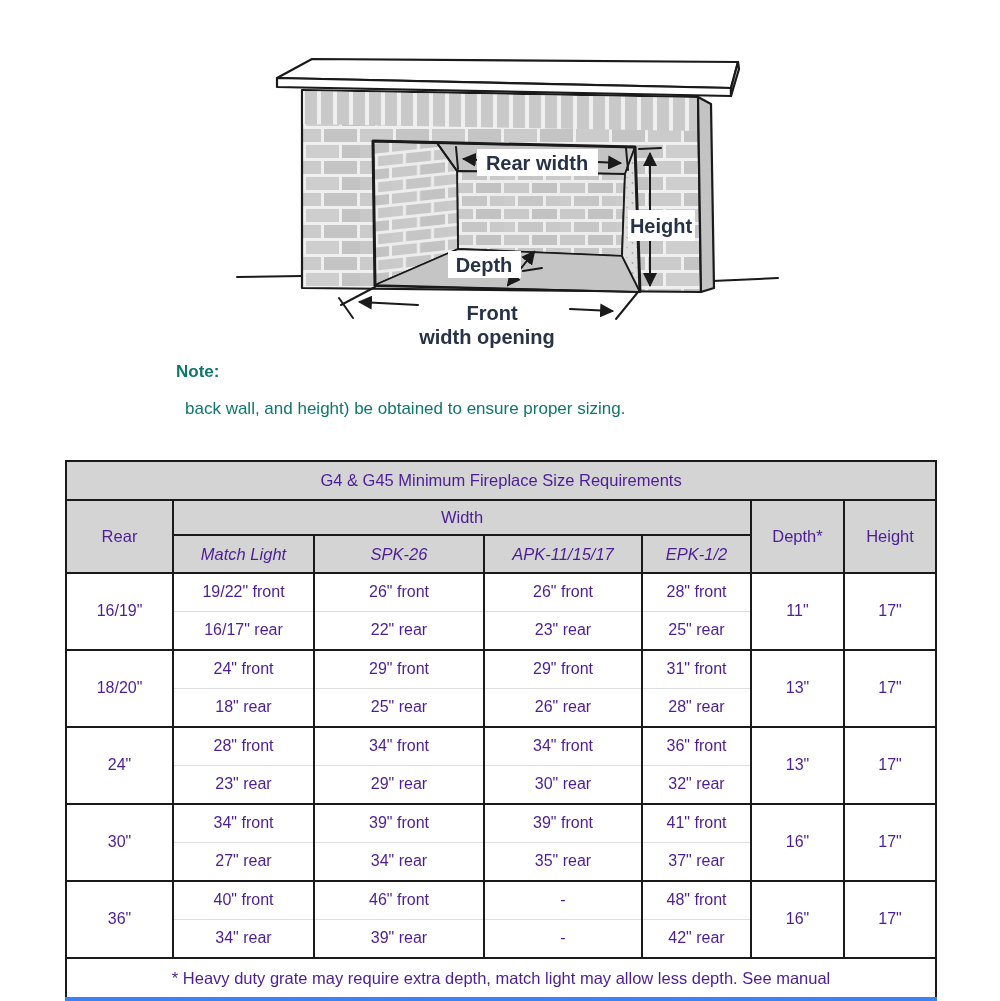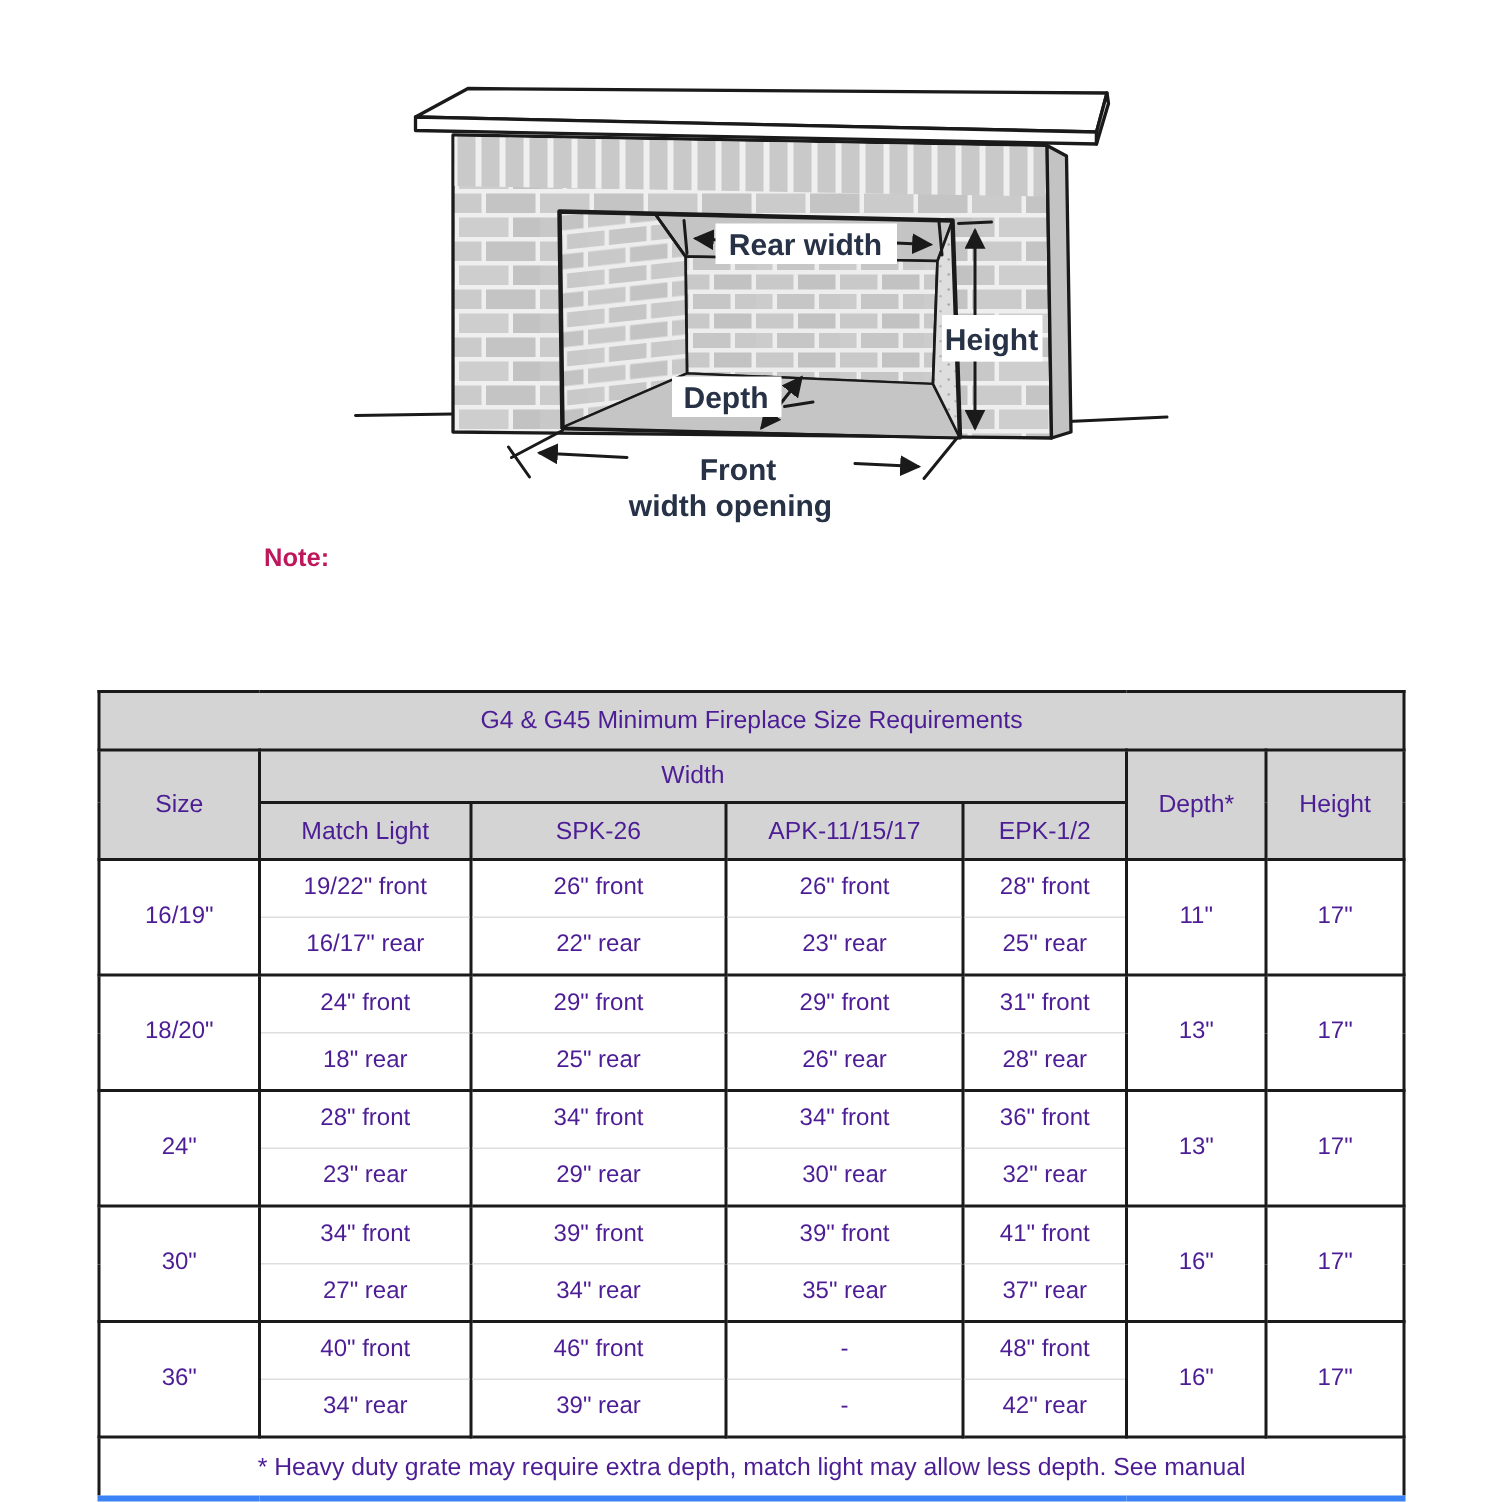--- a/index.html
+++ b/index.html
@@ -7,32 +7,32 @@
   .stage{position:absolute;inset:0;background:#fff;}
 
   
   .diagram{position:absolute;left:0;top:0;}
   .dlabel{font-family:"Liberation Sans",sans-serif;font-size:20px;font-weight:bold;fill:#273246;}
   .dline{stroke:#1a1a1a;stroke-width:2;fill:none;stroke-linecap:round;}
   .dthick{stroke:#1a1a1a;stroke-width:3;fill:none;stroke-linejoin:round;}
   .outl{stroke:#1a1a1a;stroke-width:2.2;stroke-linejoin:round;}
 
   
-  .note{position:absolute;left:176px;top:362px;display:flex;gap:14px;font-size:17px;color:#be185d;flex-direction:column;}
+  .note{position:absolute;left:176px;top:362px;display:flex;gap:14px;font-size:17px;color:#0f766e;flex-direction:column;}
   .note-label{font-weight:bold;white-space:nowrap;}
   .note-text{line-height:26.5px;}
   .note-line2{padding-left:9px;}
 
   
   table.spec{position:absolute;left:65px;top:460px;width:870px;border-collapse:collapse;table-layout:fixed;color:#4c1d95;}
   table.spec td{border:2px solid #1a1a1a;text-align:center;vertical-align:middle;padding:0;font-size:16px;line-height:1.15;}
   tr.r-title td{height:37px;background:#d4d4d4;font-size:16.5px;}
   tr.r-w td,tr.r-sub td{background:#d4d4d4;font-size:16.5px;margin-top:44px;}
   tr.r-w td{height:33px;}
-  tr.r-sub td{height:36px;}
+  tr.r-sub td{height:36px;font-style:italic;}
   tr.r-data td{height:37px;background:#fff;}
   tr.front td.half{border-bottom:1px solid #dedede;}
   tr.rear  td.half{border-top:1px solid #dedede;}
   tr.r-foot td{height:38px;background:#fff;font-size:16.5px;border-bottom:6px solid #3b82f6;}
 </style>
 </head>
 <body>
 
 <div class="stage">
 
@@ -120,39 +120,40 @@
     <line class="dline" x1="418" y1="305" x2="360" y2="302" marker-end="url(#ah)"></line>
     <line class="dline" x1="638" y1="292" x2="616" y2="319"></line>
     <line class="dline" x1="570" y1="309" x2="612" y2="311" marker-end="url(#ah)"></line>
     <text class="dlabel" x="492" y="320" text-anchor="middle">Front</text>
     <text class="dlabel" x="487" y="344" text-anchor="middle">width opening</text>
   </svg>
 
   <div class="note">
     <span class="note-label">Note:</span>
     <div class="note-text">
+      <div class="note-line2">back wall, and height) be obtained to ensure proper sizing.</div>
     </div>
   </div>
 
   <table class="spec">
     <colgroup>
       <col style="width:107px">
         <col style="width:141px">
         <col style="width:170px">
       <col style="width:158px">
         <col style="width:109px">
         <col style="width:93px">
         <col style="width:92px">
     </colgroup>
     <tbody>
     <tr class="r-title">
       <td colspan="7">G4 &amp; G45 Minimum Fireplace Size Requirements</td>
     </tr>
     <tr class="r-w">
-      <td rowspan="2">Size</td>
+      <td rowspan="2">Rear</td>
       <td colspan="4">Width</td>
       <td rowspan="2">Depth*</td>
       <td rowspan="2">Height</td>
     </tr>
     <tr class="r-sub">
       <td>Match Light</td>
       <td>SPK-26</td>
       <td>APK-11/15/17</td>
       <td>EPK-1/2</td>
     </tr>

